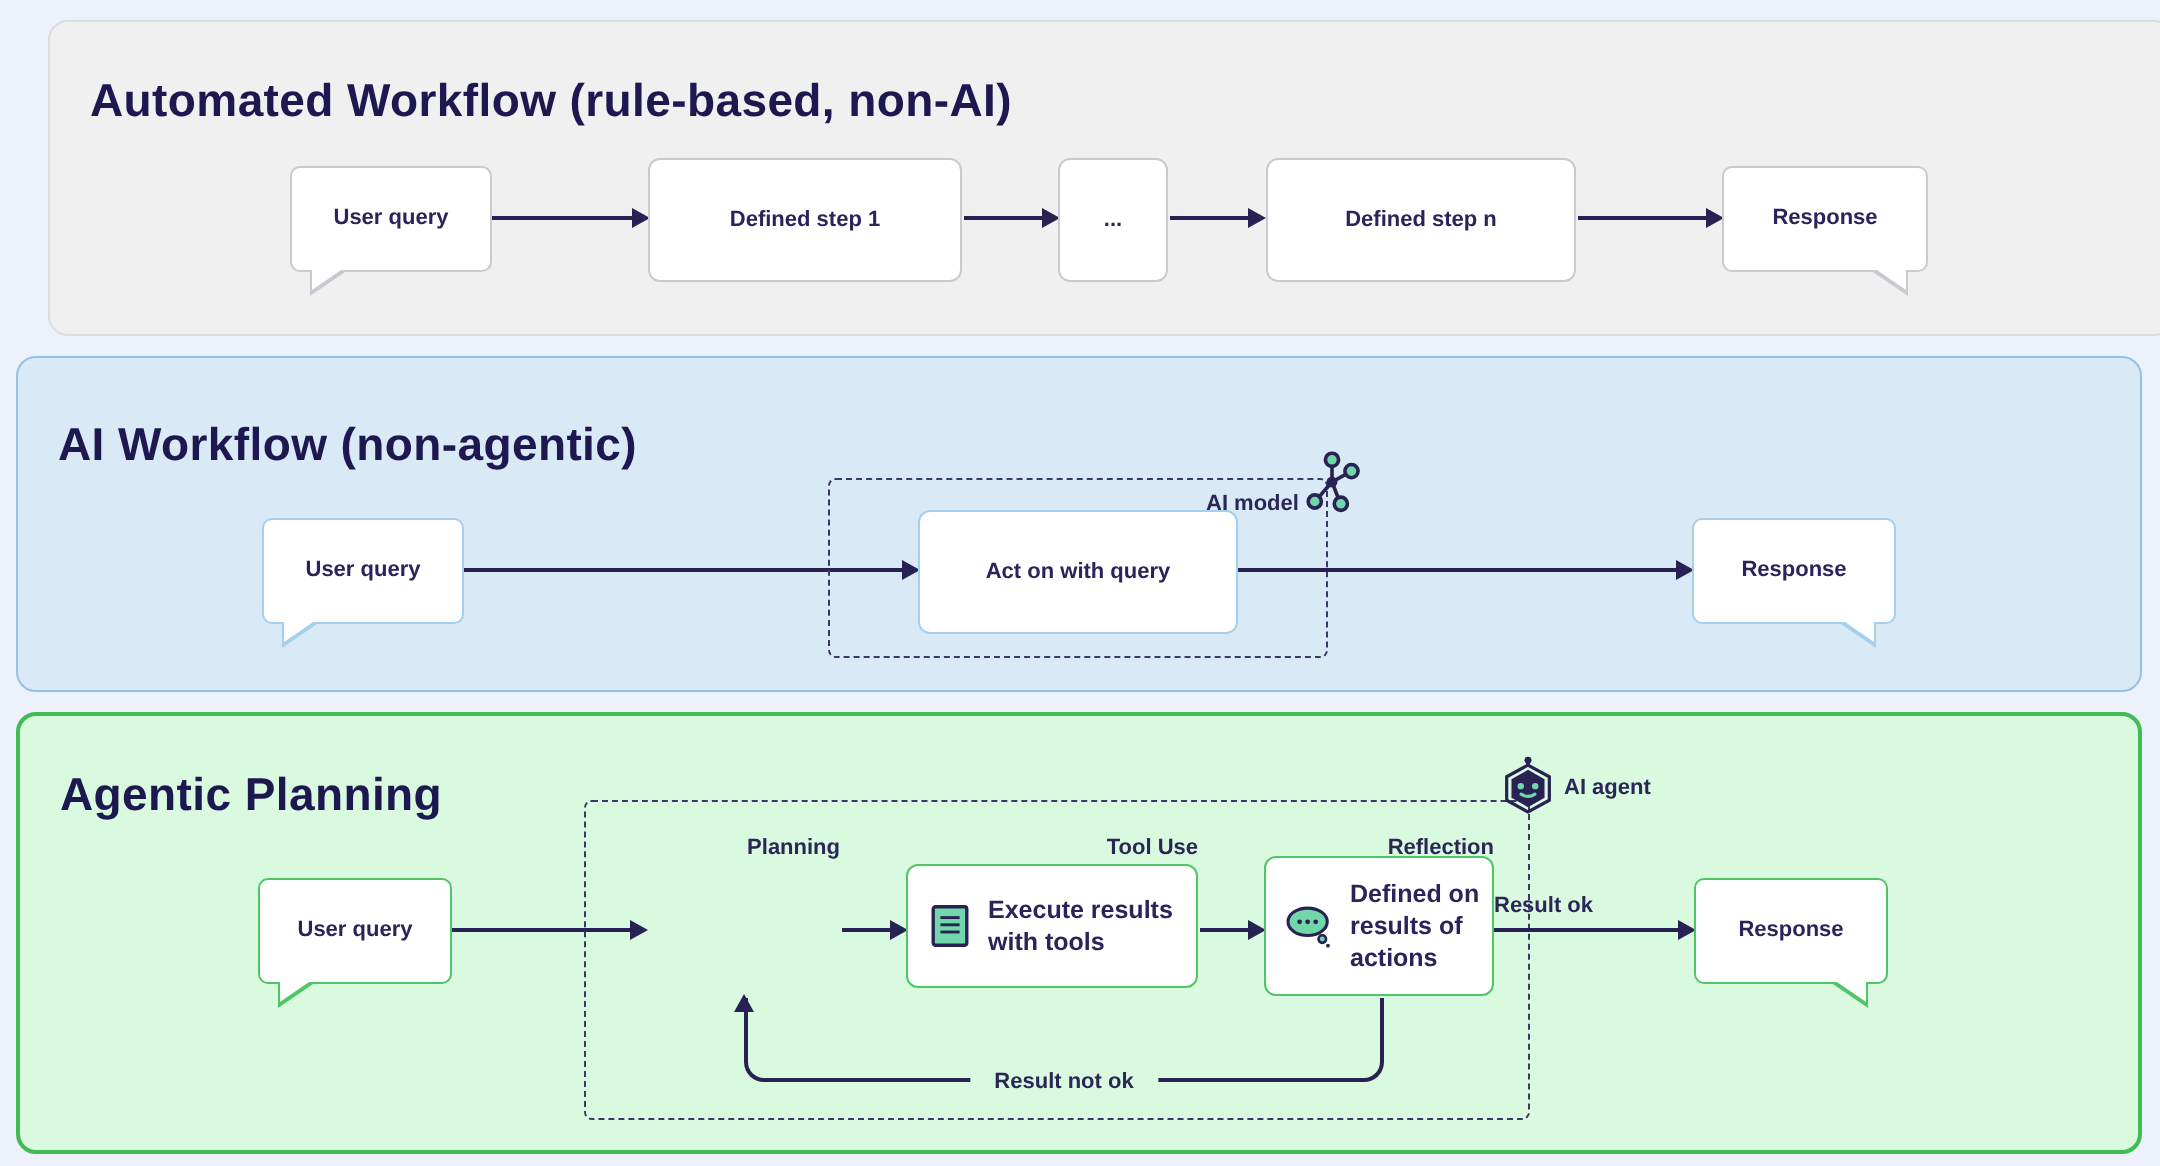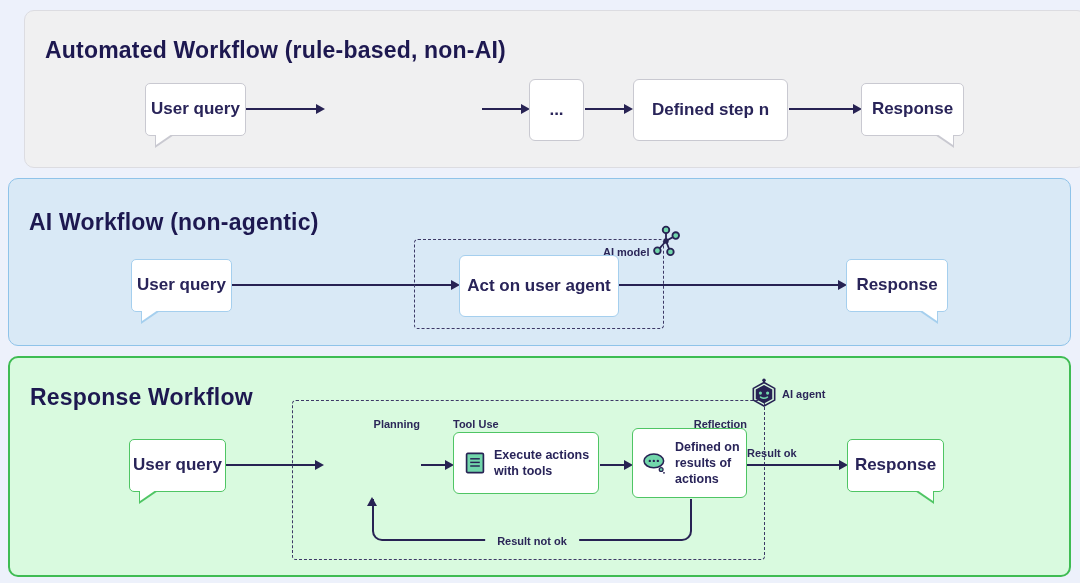--- a/index.html
+++ b/index.html
@@ -6,21 +6,21 @@
   .stage{position:relative;width:1080px;height:583px;background:#edf1fb;
          font-family:"Liberation Sans",sans-serif;overflow:hidden;}
   .panel{position:absolute;box-sizing:border-box;border-radius:10px;}
   .panel h2{position:absolute;margin:0;font-size:23px;font-weight:700;color:#1d1850;letter-spacing:.2px;}
   .p1{background:#f0f0f1;border:1px solid #dcdce1;--bc:#c9c9d1;--bg:#f0f0f1;}
   .p2{background:#d9e9f6;border:1px solid #8fc3e9;--bc:#a5cfee;--bg:#d9e9f6;}
   .p3{background:#d9fadf;border:2px solid #3fbc53;--bc:#4fc564;--bg:#d9fadf;}
 
   .node{position:absolute;box-sizing:border-box;background:#fff;border:1px solid var(--bc);
         border-radius:6px;display:flex;align-items:center;justify-content:center;
-        color:#292459;font-size:17px;font-weight:600;text-align:center;line-height:1.3;}
+        color:#292459;font-size:11px;font-weight:600;text-align:center;line-height:1.3;}
   .node span{white-space:pre-line;}
   .node.lefty{justify-content:flex-start;text-align:left;padding-left:9px;gap:7px;font-size:12.5px;}
   .nicon{flex:none;}
 
   .bubble{border-radius:5px;}
   .bubble::before,.bubble::after{content:"";position:absolute;width:0;height:0;}
   .tail-left::before{left:9px;bottom:-13px;border-top:13px solid var(--bc);border-right:19px solid transparent;}
   .tail-left::after{left:10px;bottom:-10px;border-top:11px solid #fff;border-right:16px solid transparent;}
   .tail-right::before{right:9px;bottom:-13px;border-top:13px solid var(--bc);border-left:19px solid transparent;}
   .tail-right::after{right:10px;bottom:-10px;border-top:11px solid #fff;border-left:16px solid transparent;}
@@ -48,20 +48,23 @@
 
   <section class="panel p1" style="left:24px;top:10px;width:1063px;height:158px;">
     <h2 style="left:20px;top:26px;">Automated Workflow (rule-based, non-AI)</h2>
 
     <div class="node bubble tail-left" style="left:120px;top:72px;width:101px;height:53px;">
       <span>User query</span>
     </div>
 
     <div class="harrow" style="left:221px;top:97px;width:70px;"></div>
 
+    <div class="node" style="left:299px;top:68px;width:157px;height:62px;">
+      <span>Defined step 1</span>
+    </div>
 
     <div class="harrow" style="left:457px;top:97px;width:39px;"></div>
 
     <div class="node" style="left:504px;top:68px;width:55px;height:62px;">
       <span>...</span>
     </div>
 
     <div class="harrow" style="left:560px;top:97px;width:39px;"></div>
 
     <div class="node" style="left:608px;top:68px;width:155px;height:62px;align-items:center;">
@@ -98,32 +101,32 @@
       <g fill="#72d6ab" stroke="#272253" stroke-width="1.6">
         <circle cx="15" cy="5.2" r="2.9"></circle>
         <circle cx="23.6" cy="10.2" r="2.9"></circle>
         <circle cx="7.4" cy="23.6" r="2.9"></circle>
         <circle cx="18.9" cy="24.6" r="2.9"></circle>
       </g>
       <circle cx="15" cy="15" r="2.4" fill="#272253"></circle>
     </svg>
 
     <div class="node" style="left:450px;top:76px;width:160px;height:62px;">
-      <span>Act on user agent</span>
+      <span>Act on with query</span>
     </div>
 
     <div class="harrow" style="left:610px;top:105px;width:219px;"></div>
 
     <div class="node bubble tail-right" style="left:837px;top:80px;width:102px;height:53px;">
       <span>Response</span>
     </div>
   </section>
 
   <section class="panel p3" style="left:8px;top:356px;width:1063px;height:221px;">
-    <h2 style="left:20px;top:26px;">Response Workflow</h2>
+    <h2 style="left:20px;top:26px;">Agentic Planning</h2>
 
     <div class="node bubble tail-left" style="left:119px;top:81px;width:97px;height:53px;">
       <span>User query</span>
     </div>
 
     <div class="harrow" style="left:216px;top:106px;width:89px;"></div>
 
     <div class="dashedbox" style="left:282px;top:42px;width:473px;height:160px;"></div>
 
     <svg class="icon" style="left:738px;top:20px;" width="32" height="32" viewBox="0 0 24 24">
@@ -131,36 +134,36 @@
       <circle cx="12" cy="1.6" r="1.3" fill="#272253"></circle>
       <polygon points="12,3.4 20,7.8 20,16.6 12,21 4,16.6 4,7.8" fill="none" stroke="#272253" stroke-width="1.2"></polygon>
       <polygon points="12,5.2 18.2,8.7 18.2,15.7 12,19.2 5.8,15.7 5.8,8.7" fill="#272253"></polygon>
       <circle cx="9.3" cy="11.3" r="1.2" fill="#72d6ab"></circle>
       <circle cx="14.7" cy="11.3" r="1.2" fill="#72d6ab"></circle>
       <path d="M9.4,14.3 Q12,16 14.6,14.3" fill="none" stroke="#72d6ab" stroke-width="1.2" stroke-linecap="round"></path>
     </svg>
     <div class="minilabel" style="left:772px;top:30px;">AI agent</div>
 
     <div class="minilabel" style="left:313px;top:60px;width:97px;text-align:right;">Planning</div>
-    <div class="minilabel" style="left:443px;top:60px;width:146px;">Tool Use</div>
+    <div class="minilabel" style="left:443px;top:60px;width:146px;text-align:right;">Tool Use</div>
     <div class="minilabel" style="left:622px;top:60px;width:115px;text-align:right;">Reflection</div>
 
 
     <div class="harrow" style="left:411px;top:106px;width:24px;"></div>
 
     <div class="node lefty" style="left:443px;top:74px;width:146px;height:62px;">
       <svg class="nicon" width="24" height="24" viewBox="0 0 20 20">
         <rect x="3" y="2" width="14" height="16" rx="1" fill="#72d6ab" stroke="#272253" stroke-width="1.4"></rect>
         <g stroke="#272253" stroke-width="1.2">
           <line x1="6" y1="6.5" x2="14" y2="6.5"></line>
           <line x1="6" y1="9.5" x2="14" y2="9.5"></line>
           <line x1="6" y1="12.5" x2="14" y2="12.5"></line>
         </g>
       </svg>
-      <span>Execute actions
+      <span>Execute results
 with tools</span>
     </div>
 
     <div class="harrow" style="left:590px;top:106px;width:24px;"></div>
 
     <div class="node lefty" style="left:622px;top:70px;width:115px;height:70px;">
       <svg class="nicon" width="26" height="23" viewBox="0 0 22 19">
         <ellipse cx="10" cy="7.3" rx="8.3" ry="5.8" fill="#72d6ab" stroke="#272253" stroke-width="1.3"></ellipse>
         <circle cx="6.6" cy="7.3" r="1" fill="#272253"></circle>
         <circle cx="10" cy="7.3" r="1" fill="#272253"></circle>

